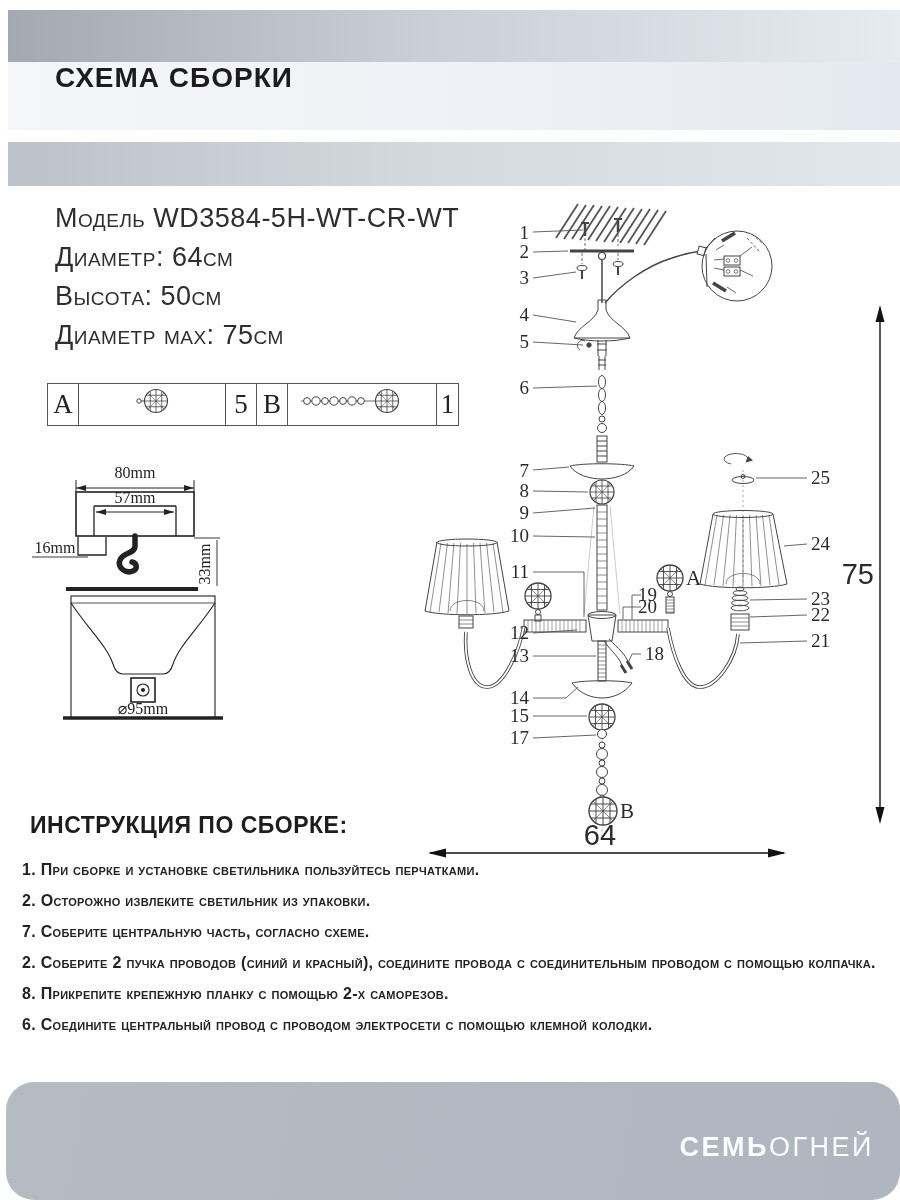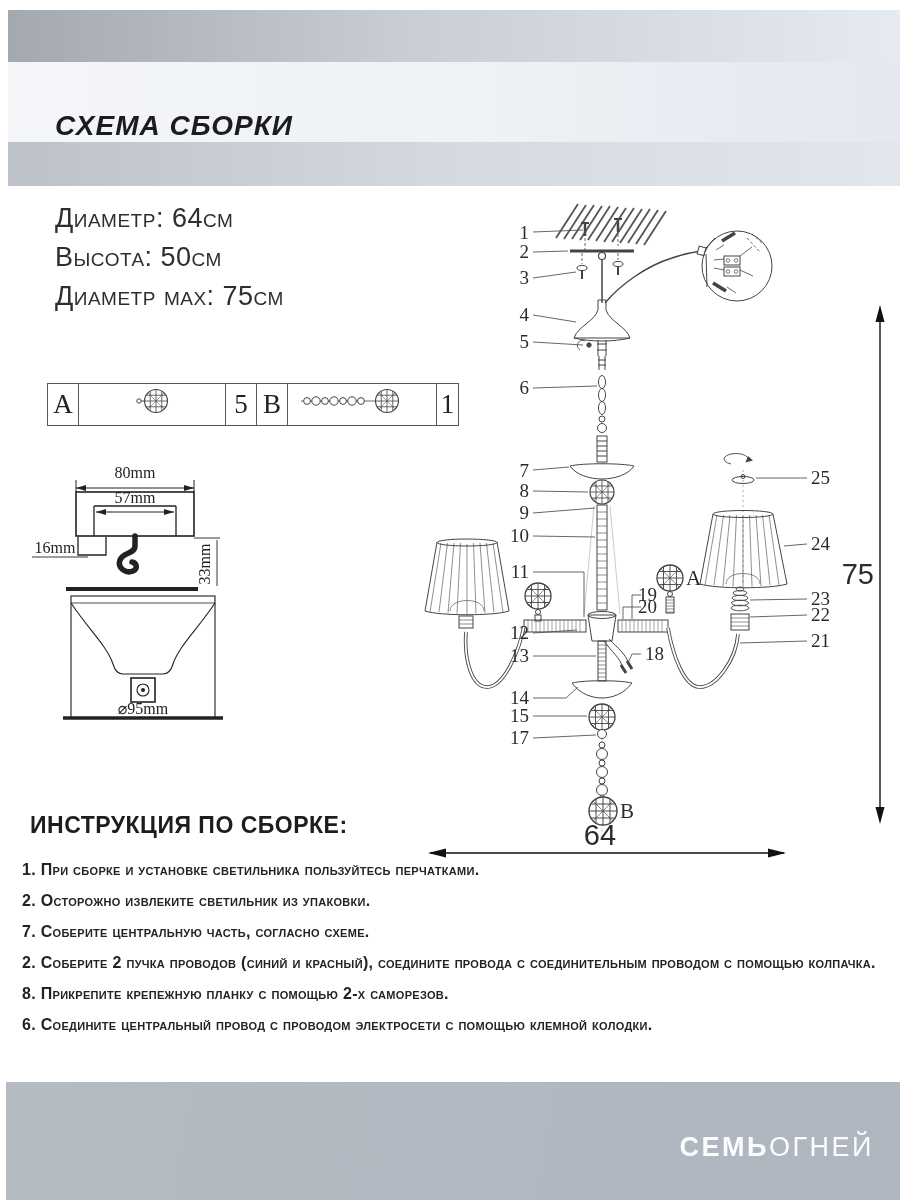--- a/index.html
+++ b/index.html
@@ -1,27 +1,27 @@
 <!DOCTYPE html>
 <html><head>
 <meta charset="utf-8">
 <style>
   html,body{margin:0;padding:0;background:#ffffff;}
   .page{position:relative;width:900px;height:1200px;background:#ffffff;overflow:hidden;
         font-family:"Liberation Sans","DejaVu Sans",sans-serif;color:#222;}
   .band{position:absolute;right:0;}
   .band-top{left:8px;top:10px;height:52px;
     background:linear-gradient(90deg,#a4a9b1 0%,#c9cdd5 45%,#e6eaf1 100%);}
-  .band-title{left:8px;top:62px;height:80px;display:flex;align-items:flex-end;
-    background:linear-gradient(90deg,#f4f6f9 0%,#eef1f5 55%,#e4e8f0 100%);font-style:italic;}
+  .band-title{left:8px;top:62px;height:68px;display:flex;align-items:flex-start;
+    background:linear-gradient(90deg,#f4f6f9 0%,#eef1f5 55%,#e4e8f0 100%);}
   .page-title{margin:0 0 0 47px;font-size:28px;font-weight:700;letter-spacing:1px;color:#1c1c1e;}
   .band-sub{left:8px;top:142px;height:44px;
     background:linear-gradient(90deg,#bdc2ca 0%,#d5d9e0 50%,#e2e6ed 100%);}
   .band-footer{left:6px;top:1082px;height:118px;
-    background:linear-gradient(100deg,#b5bbc3 0%,#b0b6bf 100%);}
+    background:linear-gradient(100deg,#b5bbc3 0%,#b0b6bf 100%);border-radius:28px;}
   .brand{position:absolute;top:50px;right:26px;font-size:27px;letter-spacing:2.5px;color:#fbfcfd;}
   .brand .b1{font-weight:700;}
   .brand .b2{font-weight:300;}
 
   .specs{position:absolute;left:55px;top:199px;}
   .spec{font-variant:small-caps;font-size:27px;line-height:39px;letter-spacing:0.5px;color:#2e2e30;}
 
   table.parts{position:absolute;left:47px;top:383px;border-collapse:collapse;}
   table.parts td{border:1.2px solid #55565a;height:41px;text-align:center;vertical-align:middle;
     font-family:"Liberation Serif","DejaVu Serif",serif;font-size:27px;color:#222;padding:0;}
@@ -61,20 +61,21 @@
     </defs>
   </svg>
 
   <div class="band band-top"></div>
   <div class="band band-title">
     <h1 class="page-title">СХЕМА СБОРКИ</h1>
   </div>
   <div class="band band-sub"></div>
 
   <section class="specs">
+    <div class="spec">Модель WD3584-5H-WT-CR-WT</div>
     <div class="spec">Диаметр: 64см</div>
     <div class="spec">Высота: 50см</div>
     <div class="spec">Диаметр max: 75см</div>
   </section>
 
   <table class="parts">
     <tbody>
         <tr>
       <td class="w-letter">A</td>
       <td class="w-icon-a">

